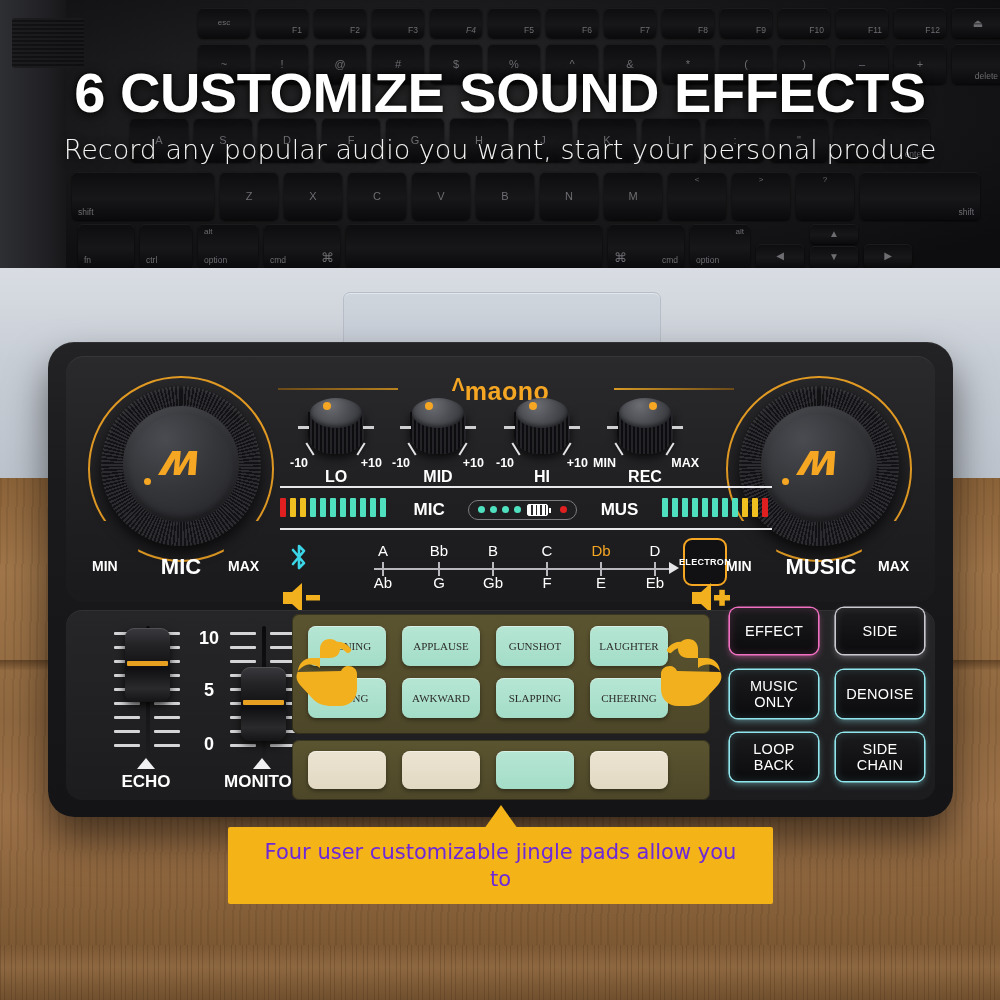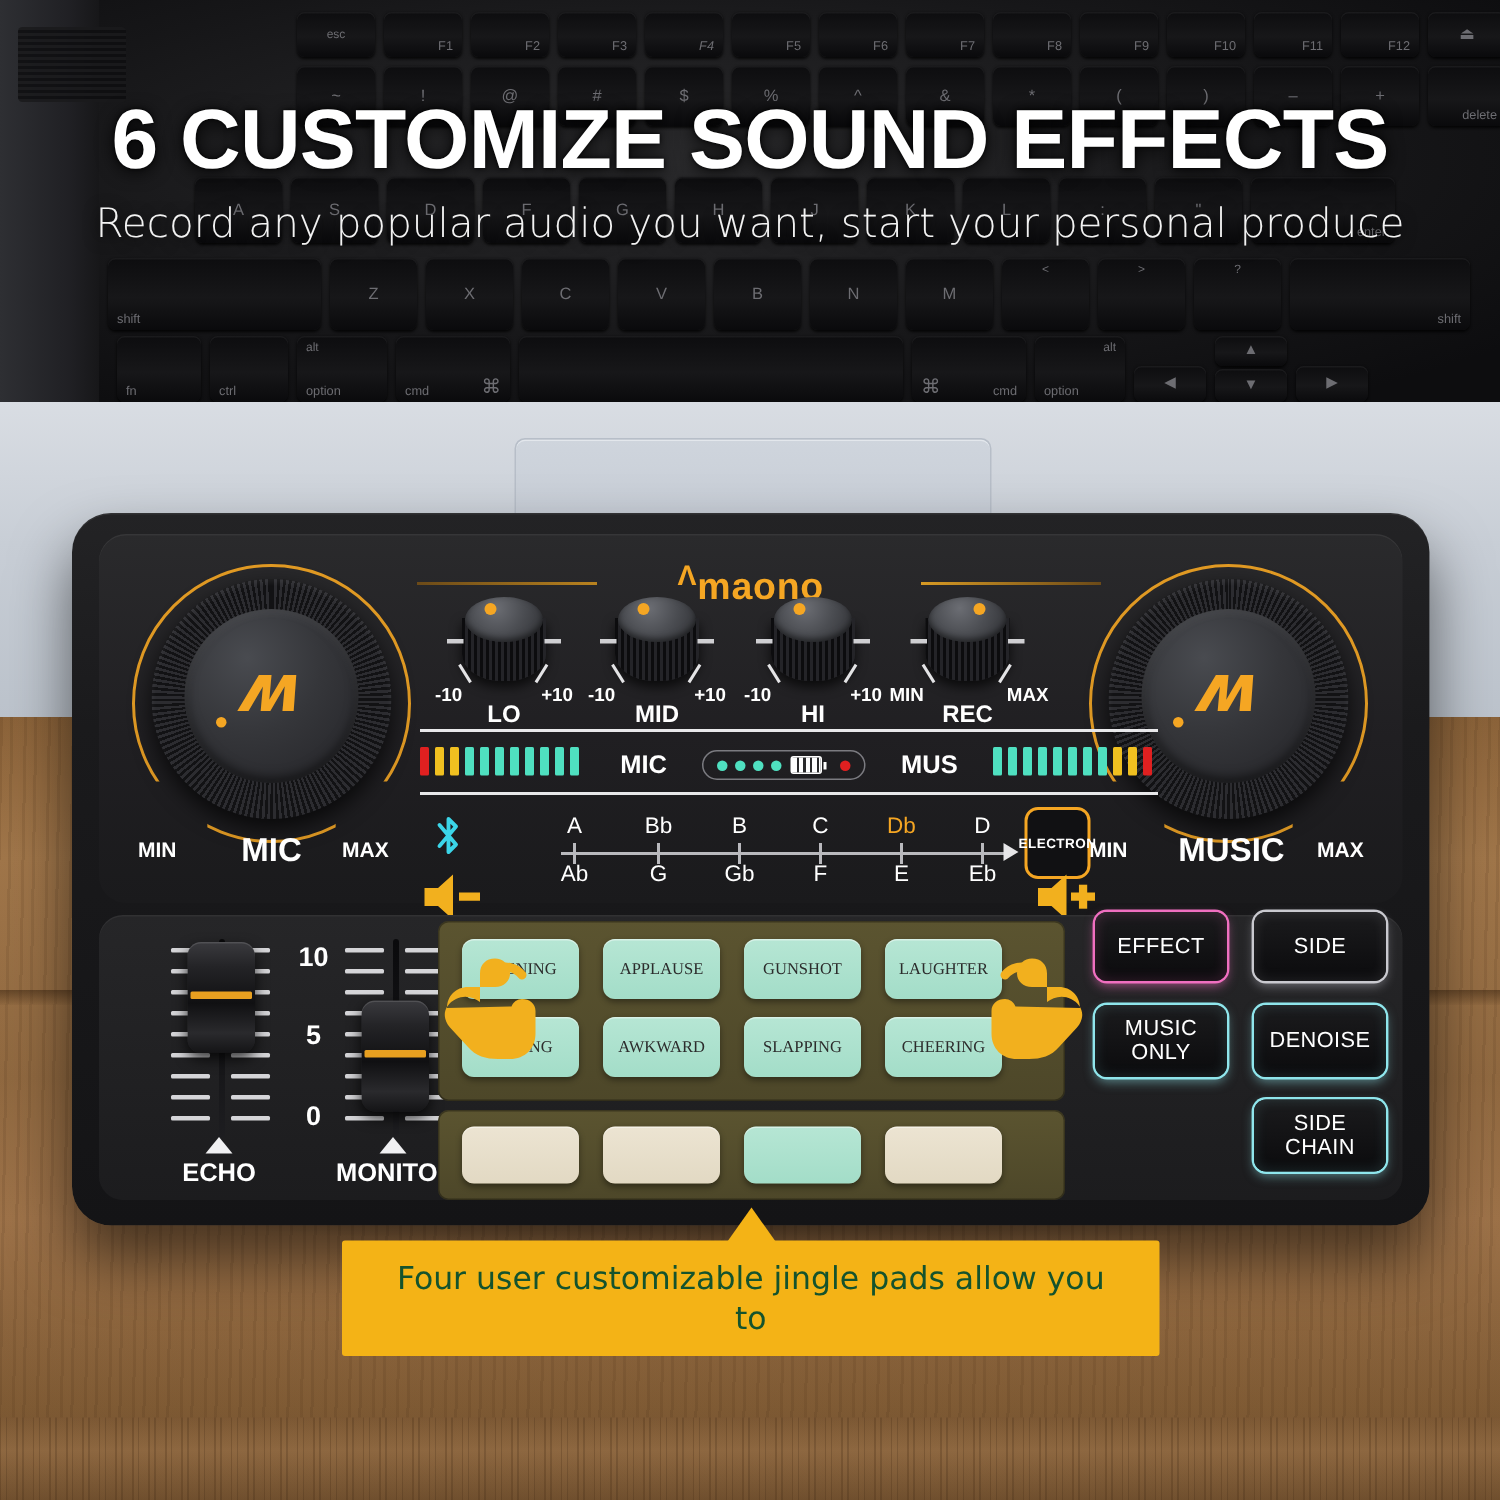--- a/index.html
+++ b/index.html
@@ -256,21 +256,21 @@
   .hand{ position:absolute; width:70px; height:70px; }
 
   
   .callout{
     position:absolute; left:228px; top:827px; width:545px; height:77px;
     background:#F4B316; border-radius:2px;
     display:flex; flex-direction:column; align-items:center; justify-content:center;
     padding:0 24px;
   }
   .callout-text{
-    color:#14532d; font-size:21px; line-height:1.28; text-align:center;
+    color:#6d28d9; font-size:21px; line-height:1.28; text-align:center;
     font-family:"DejaVu Sans", sans-serif; font-weight:400;
   }
   .callout-tip{
     position:absolute; left:484px; top:805px;
     width:0; height:0; border-left:17px solid transparent; border-right:17px solid transparent;
     border-bottom:24px solid #F4B316;
   }
 </style>
 </head>
 <body>
@@ -756,20 +756,24 @@
   <div class="fbtn glow-white" style="left:106px;top:0px;  width:88px; height:46px; position:absolute;">
       <span>SIDE</span>
     </div>
   <div class="fbtn glow-cyan" style="left:0px;  top:62px; width:88px; height:48px; position:absolute;">
       <span style="white-space:pre-line">MUSIC
 ONLY</span>
     </div>
   <div class="fbtn glow-cyan" style="left:106px;top:62px; width:88px; height:48px; position:absolute;">
       <span>DENOISE</span>
     </div>
+  <div class="fbtn glow-cyan" style="left:0px;  top:125px;width:88px; height:48px; position:absolute;">
+      <span style="white-space:pre-line">LOOP
+BACK</span>
+    </div>
   <div class="fbtn glow-cyan" style="left:106px;top:125px;width:88px; height:48px; position:absolute;">
       <span style="white-space:pre-line">SIDE
 CHAIN</span>
     </div>
 </div>
 
 <div class="hand" style="left:290px; top:628px;">
   <svg width="80" height="80" viewBox="0 0 80 80">
     <path d="M58 22 a14 14 0 0 0 -17 -4" fill="none" stroke="#F2B01E" stroke-width="6" stroke-linecap="round"></path>
     <path d="M8 44 C8 36 14 30 22 30 L40 30 C46 30 50 26 50 21 C50 15 45 11 40 11 C34 11 30 15 30 21 L30 40

